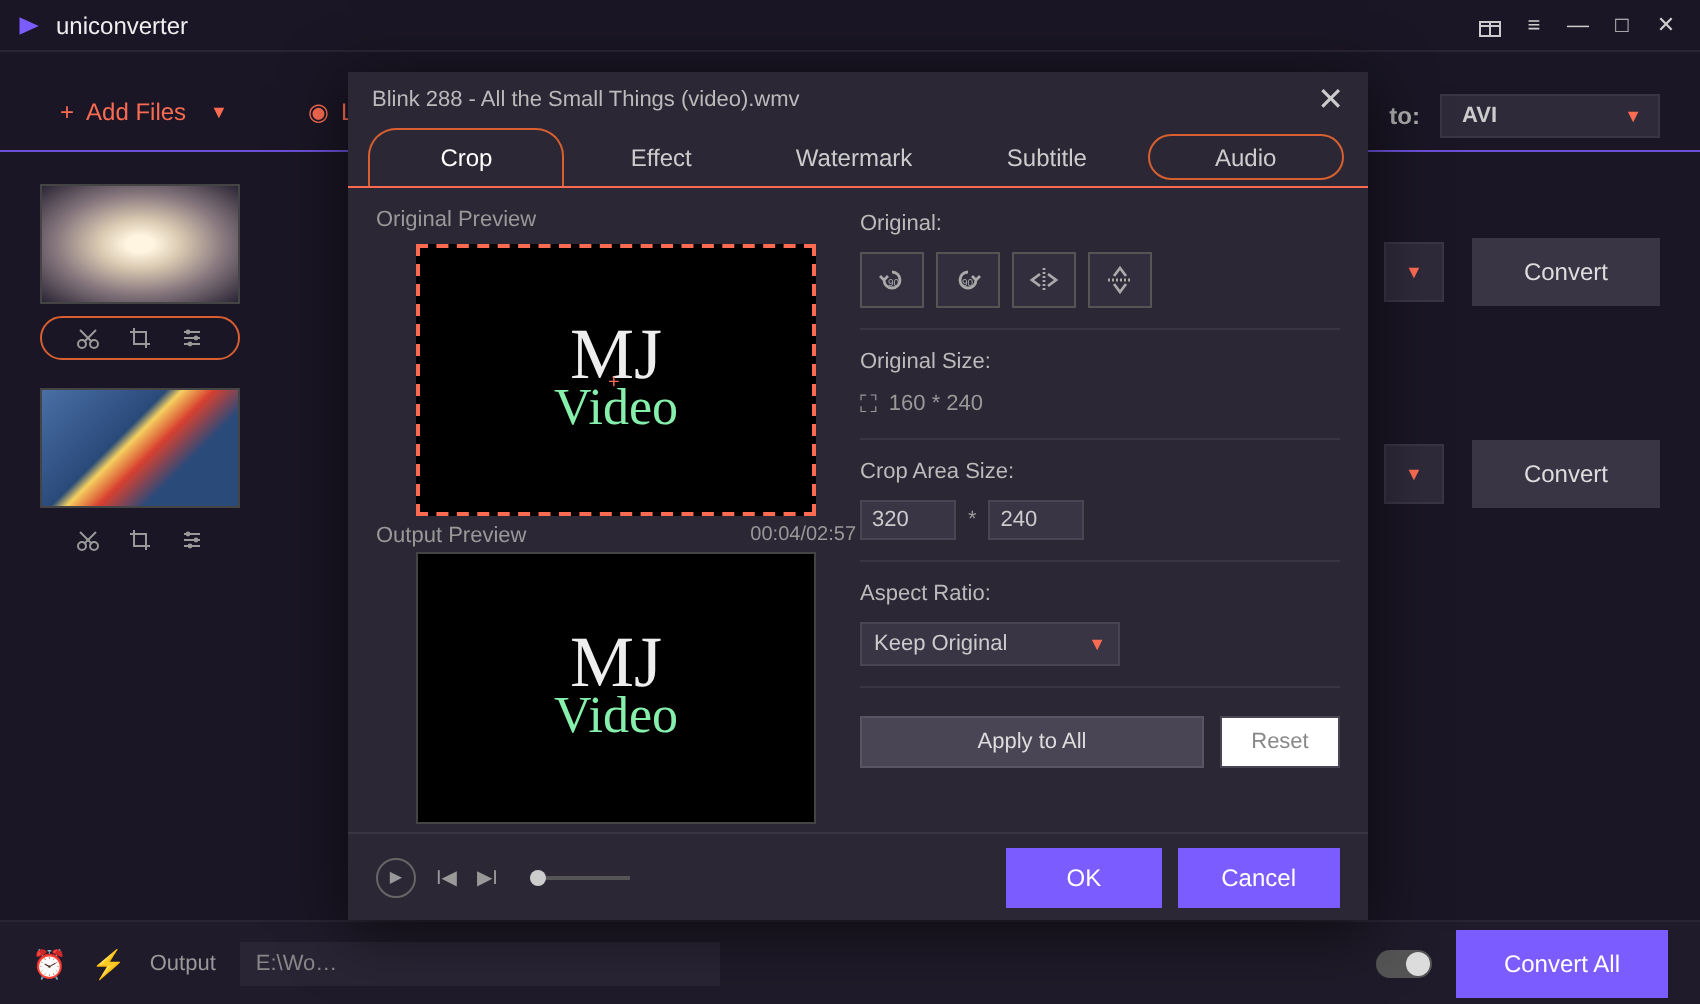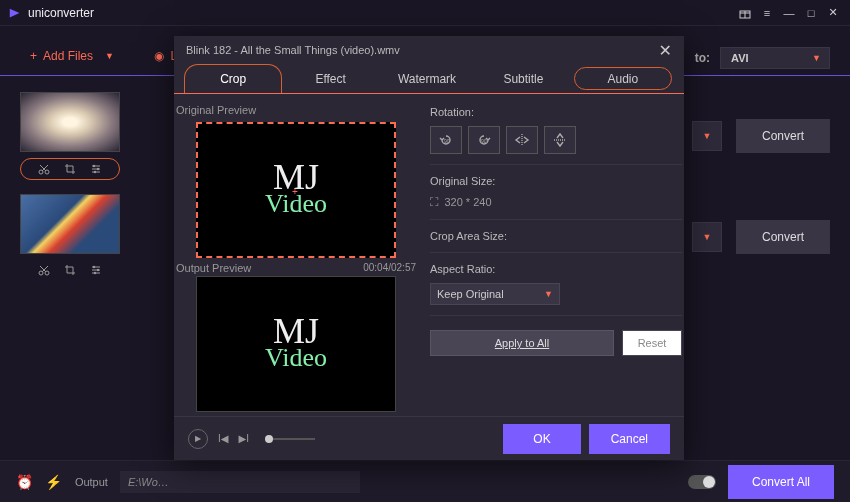--- a/index.html
+++ b/index.html
@@ -34,34 +34,34 @@
   .edit-icon svg { width: 12px; height: 12px; display: block; }
   .row-spacer { flex: 1; }
   .row-convert-sel { width: 30px; height: 30px; background: #2f2a3a; border: 1px solid #3a3545; display: flex; align-items: center; justify-content: center; color: #fa6b52; font-size: 9px; cursor: pointer; margin-right: 14px; }
   .convert-btn { background: #3a3545; color: #ddd; border: none; padding: 10px 26px; cursor: pointer; font-size: 12px; }
 
   
   .bottom-bar { position: absolute; bottom: 0; left: 0; right: 0; height: 42px; background: #1f1b2a; border-top: 1px solid #2a2535; display: flex; align-items: center; padding: 0 16px; gap: 12px; }
   .bottom-icon { color: #999; font-size: 14px; }
   .bolt { color: #fa6b52; }
   .output-label { color: #999; font-size: 11px; }
-  .output-path { background: #2a2535; color: #888; padding: 5px 8px; font-size: 11px; width: 240px; overflow: hidden; white-space: nowrap; font-style: italic; }
+  .output-path { background: #2a2535; color: #888; padding: 5px 8px; font-size: 11px; width: 240px; overflow: hidden; white-space: nowrap; }
   .toggle { width: 28px; height: 14px; background: #555; border-radius: 7px; position: relative; margin-left: auto; }
   .toggle::after { content: ""; position: absolute; width: 12px; height: 12px; background: #ddd; border-radius: 50%; top: 1px; right: 1px; }
   .convert-all { background: #7b5cff; color: #fff; border: none; padding: 10px 24px; cursor: pointer; font-size: 12px; }
 
   
   .modal { position: absolute; top: 36px; left: 174px; width: 510px; height: 424px; background: #2b2735; box-shadow: 0 6px 30px rgba(0,0,0,0.6); display: flex; flex-direction: column; }
   .modal-header { height: 28px; display: flex; align-items: center; padding: 0 12px; color: #bbb; font-size: 11px; }
   .modal-close { margin-left: auto; font-size: 16px; color: #ccc; cursor: pointer; }
   .modal-tabs { display: flex; border-bottom: 1px solid #fa6b52; padding: 0 10px; height: 30px; align-items: stretch; }
   .modal-tab { flex: 1; display: flex; align-items: center; justify-content: center; color: #ccc; font-size: 12px; cursor: pointer; position: relative; }
   .modal-tab.active { border: 1px solid #d86030; border-bottom: none; border-radius: 14px 14px 0 0; color: #fff; }
   .modal-tab.highlight-right { border: 1px solid #d86030; border-radius: 14px; margin: 3px 2px; }
-  .modal-body { flex: 1; display: flex; padding: 8px 2px 4px; gap: 14px; overflow: hidden; }
+  .modal-body { flex: 1; display: flex; padding: 8px 14px 4px; gap: 2px; overflow: hidden; }
   .preview-col { width: 240px; display: flex; flex-direction: column; }
   .section-label { color: #999; font-size: 11px; margin: 2px 0 6px; }
   .preview-box { background: #000; width: 200px; height: 140px; border: 1px solid #444; position: relative; display: flex; align-items: center; justify-content: center; flex-direction: column; align-self: center; }
   .preview-box.cropframe { border: 2px dashed #fa6b52; }
   .mj-text { font-family: "Brush Script MT", cursive; color: #eee; font-size: 36px; line-height: 0.9; }
   .video-text { font-family: "Brush Script MT", cursive; color: #86efac; font-size: 26px; margin-top: -4px; }
   .crosshair { position: absolute; top: 50%; left: 50%; width: 8px; height: 8px; transform: translate(-50%,-50%); color: #fa6b52; font-size: 10px; }
   .preview-meta { display: flex; justify-content: space-between; font-size: 10px; color: #999; margin-top: 4px; margin-bottom: 2px; }
 
   .settings-col { flex: 1; padding-top: 4px; font-size: 11px; color: #bbb; display: flex; flex-direction: column; gap: 10px; }
@@ -69,21 +69,21 @@
   .settings-section:last-of-type { border-bottom: none; }
   .rot-row { display: flex; gap: 6px; margin-top: 8px; }
   .rot-btn { width: 32px; height: 28px; border: 1px solid #555; background: #322e3d; display: flex; align-items: center; justify-content: center; cursor: pointer; }
   .rot-btn svg { width: 16px; height: 16px; stroke: #aaa; fill: none; stroke-width: 1.4; }
   .size-row { display: flex; align-items: center; gap: 6px; margin-top: 8px; color: #999; }
   .expand-ic { font-size: 12px; color: #999; }
   .dim-input { width: 48px; background: #3a3545; border: 1px solid #4a4555; color: #ccc; padding: 3px 5px; font-size: 11px; }
   .aspect-select { width: 130px; background: #3a3545; border: 1px solid #4a4555; color: #ccc; padding: 4px 6px; font-size: 11px; display: flex; align-items: center; justify-content: space-between; margin-top: 8px; }
   .aspect-select .chev { font-size: 9px; color: #fa6b52; }
   .apply-row { display: flex; gap: 8px; margin-top: 4px; }
-  .apply-btn { flex: 1; background: #4a4555; border: 1px solid #5a5565; color: #ddd; padding: 6px 0; cursor: pointer; font-size: 11px; text-decoration: underline; }
+  .apply-btn { flex: 1; background: #4a4555; border: 1px solid #5a5565; color: #ddd; padding: 6px 0; cursor: pointer; font-size: 11px; }
   .reset-btn { width: 60px; background: #ffffff; border: 1px solid #4a4555; color: #888; padding: 6px 0; cursor: pointer; font-size: 11px; }
 
   .modal-footer { height: 44px; display: flex; align-items: center; padding: 0 14px; gap: 8px; border-top: 1px solid #3a3545; }
   .transport { display: flex; align-items: center; gap: 10px; color: #999; }
   .transport-btn { width: 20px; height: 20px; border: 1px solid #666; border-radius: 50%; display: flex; align-items: center; justify-content: center; font-size: 8px; cursor: pointer; }
   .transport .skip { font-size: 10px; cursor: pointer; }
   .slider { flex: 0 0 50px; height: 2px; background: #555; position: relative; margin-left: 6px; }
   .slider::after { content: ""; position: absolute; left: 0; top: -3px; width: 8px; height: 8px; background: #ccc; border-radius: 50%; }
   .footer-spacer { flex: 1; }
   .ok-btn { background: #7b5cff; color: #fff; border: none; padding: 8px 30px; cursor: pointer; font-size: 12px; }
@@ -211,21 +211,21 @@
   <span class="bottom-icon">⏰</span>
   <span class="bottom-icon bolt">⚡</span>
   <span class="output-label">Output</span>
   <div class="output-path">E:\Wo…</div>
   <div class="toggle"></div>
   <button class="convert-all">Convert All</button>
 </div>
 
 <div class="modal">
   <div class="modal-header">
-    <span>Blink 182 - All the Small Things (video).wmv</span>
+    <span>Blink 288 - All the Small Things (video).wmv</span>
     <span class="modal-close">✕</span>
   </div>
   <div class="modal-tabs">
     <div class="modal-tab active">Crop</div>
     <div class="modal-tab">Effect</div>
     <div class="modal-tab">Watermark</div>
     <div class="modal-tab">Subtitle</div>
     <div class="modal-tab highlight-right">Audio</div>
   </div>
 
@@ -243,21 +243,21 @@
         <span>00:04/02:57</span>
       </div>
       <div class="preview-box">
         <div class="mj-text">MJ</div>
         <div class="video-text">Video</div>
       </div>
     </div>
 
     <div class="settings-col">
       <div class="settings-section">
-        <div>Rotation:</div>
+        <div>Original:</div>
         <div class="rot-row">
           <div class="rot-btn">
               <svg viewBox="0 0 16 16">
                 <path d="M4 8 a4 4 0 1 0 4-4 M4 8 l-2-2 M4 8 l2-2"></path>
                 <text x="6" y="11" font-size="5" fill="#aaa" stroke="none">90</text>
               </svg>
             </div>
           <div class="rot-btn">
               <svg viewBox="0 0 16 16">
                 <path d="M12 8 a4 4 0 1 1 -4-4 M12 8 l2-2 M12 8 l-2-2"></path>
@@ -276,26 +276,31 @@
                 <path d="M5 6 L8 2 L11 6 M5 10 L8 14 L11 10"></path>
               </svg>
             </div>
         </div>
       </div>
 
       <div class="settings-section">
         <div>Original Size:</div>
         <div class="size-row">
           <span class="expand-ic">⛶</span>
-          <span>320 * 240</span>
+          <span>160 * 240</span>
         </div>
       </div>
 
       <div class="settings-section">
         <div>Crop Area Size:</div>
+        <div class="size-row">
+          <input class="dim-input" value="320" style="">
+          <span>*</span>
+          <input class="dim-input" value="240" style="">
+        </div>
       </div>
 
       <div class="settings-section">
         <div>Aspect Ratio:</div>
         <div class="aspect-select">
           <span>Keep Original</span>
           <span class="chev">▼</span>
         </div>
       </div>
 

